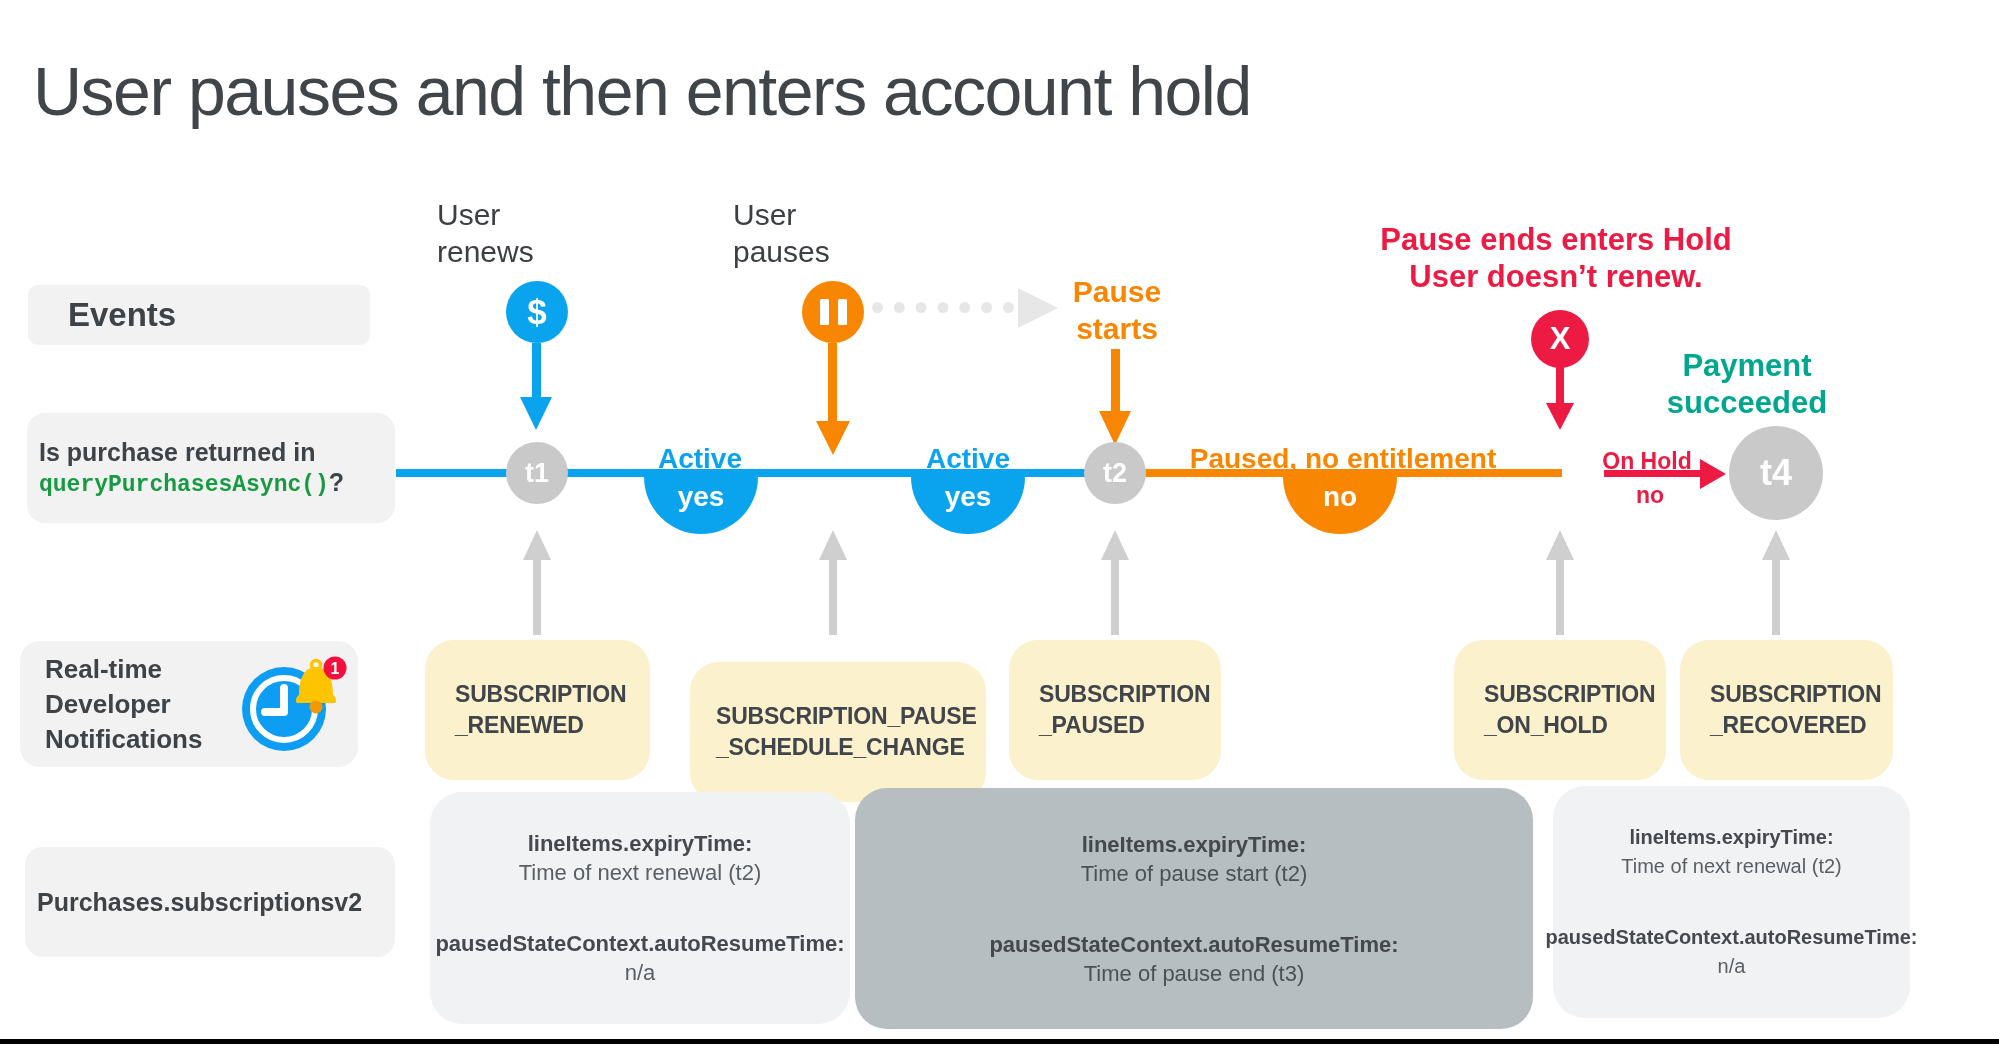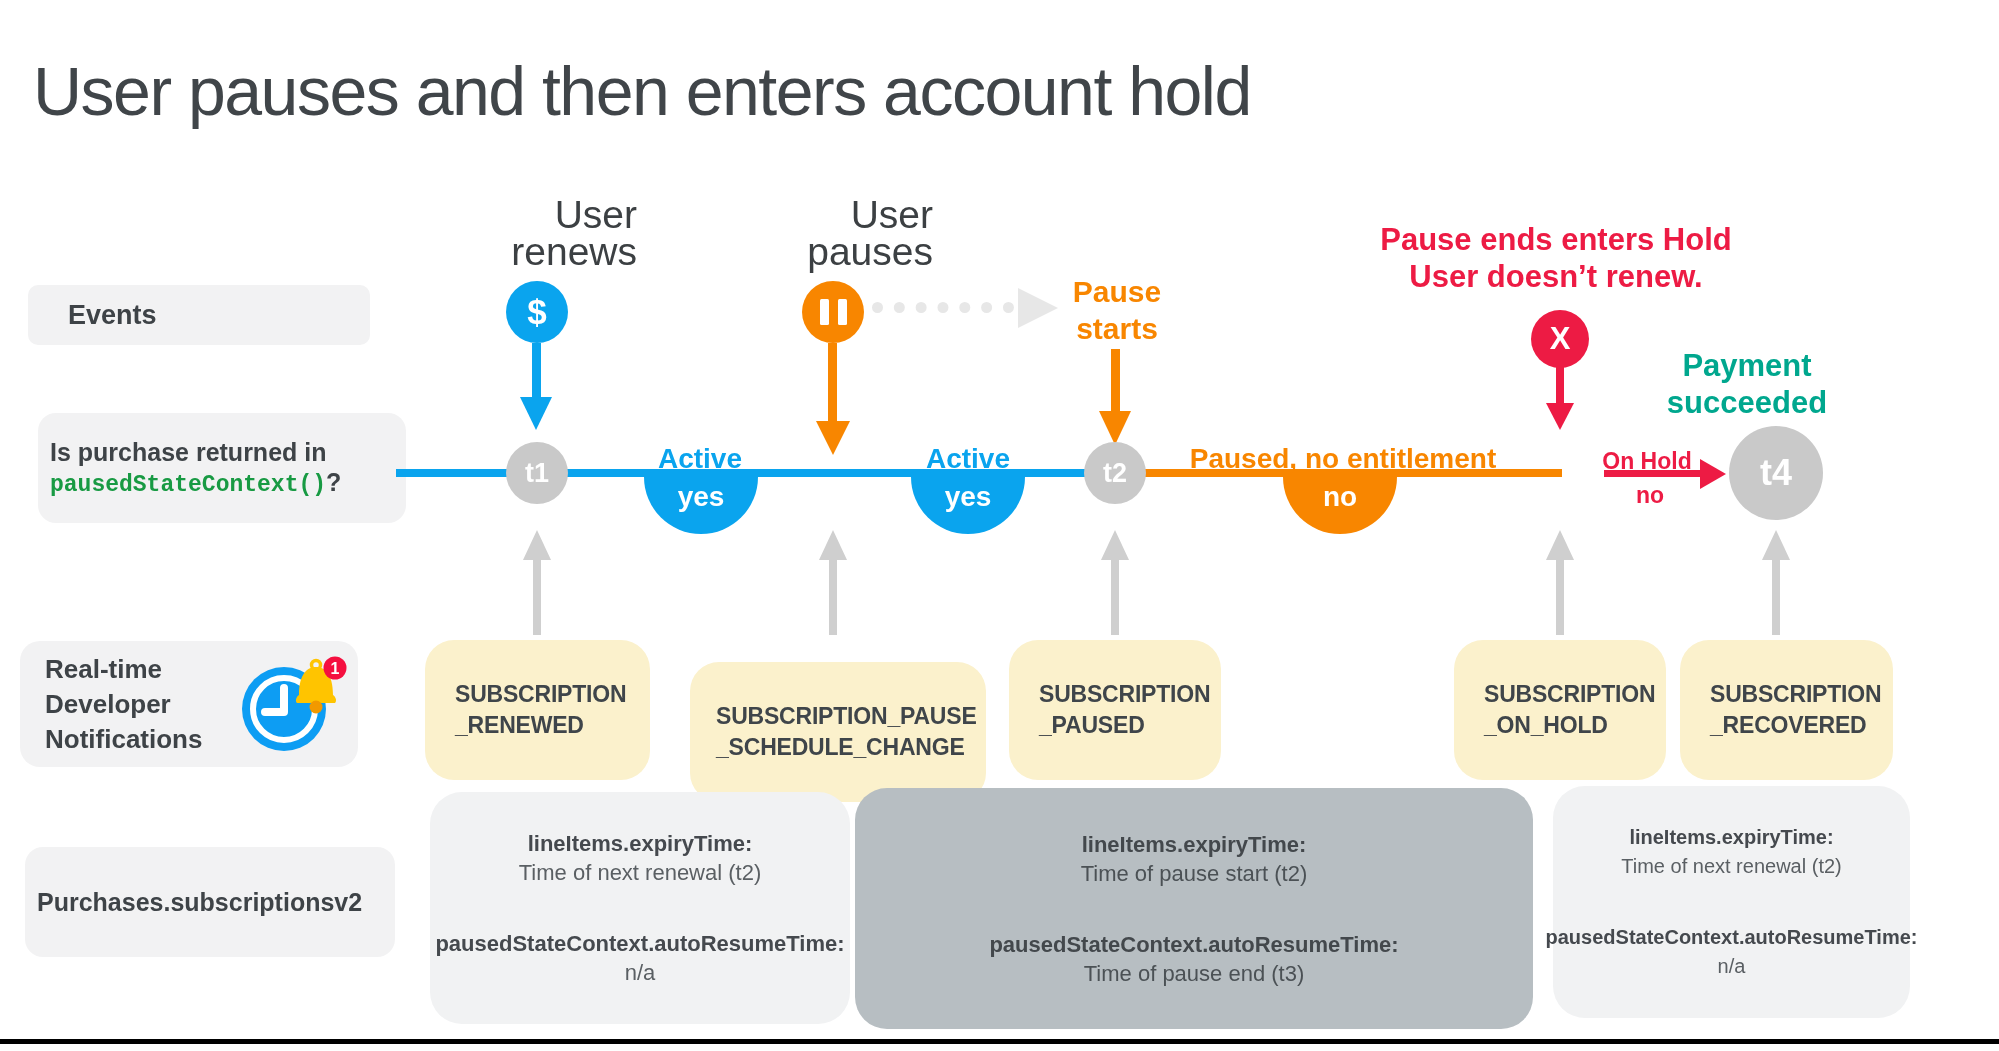--- a/index.html
+++ b/index.html
@@ -11,22 +11,22 @@
   #stage{position:relative;width:1999px;height:1051px;background:#fff;overflow:hidden;
          font-family:"Liberation Sans", sans-serif;}
 
   
   #title{position:absolute;left:33px;top:52px;font-size:68px;letter-spacing:-1.5px;
          color:#404549;white-space:nowrap;}
 
   
   .pill{position:absolute;background:var(--pillgray);color:var(--ink);font-weight:bold;}
   #box-events{left:28px;top:285px;width:342px;height:60px;border-radius:10px;
-              font-size:27px;line-height:60px;padding-left:40px;box-sizing:border-box;}
-  #box-query{left:38px;top:413px;width:368px;height:110px;border-radius:18px;
+              font-size:33px;line-height:60px;padding-left:40px;box-sizing:border-box;}
+  #box-query{left:27px;top:413px;width:368px;height:110px;border-radius:18px;
              display:flex;flex-direction:column;justify-content:center;
              padding-left:12px;box-sizing:border-box;font-size:25px;line-height:30px;}
   #box-query .code{font-family:"Liberation Mono", monospace;font-size:23px;color:var(--green);}
   #box-rtdn{left:20px;top:641px;width:338px;height:126px;border-radius:20px;
             display:flex;flex-direction:column;justify-content:center;
             padding-left:25px;box-sizing:border-box;font-size:26px;line-height:35px;}
   #box-fields{left:25px;top:847px;width:370px;height:110px;border-radius:18px;
               display:flex;flex-direction:column;justify-content:center;
               padding-left:12px;box-sizing:border-box;font-size:25px;line-height:32px;}
   #rtdn-icon{position:absolute;left:238px;top:655px;}
@@ -40,21 +40,21 @@
                 border-left:26px solid var(--red);border-top:15px solid transparent;border-bottom:15px solid transparent;}
 
   .node{position:absolute;border-radius:50%;background:var(--nodegray);color:#fff;font-weight:bold;
         display:flex;align-items:center;justify-content:center;}
   #node-t1{left:506px;top:442px;width:62px;height:62px;font-size:27px;}
   #node-t2{left:1084px;top:442px;width:62px;height:62px;font-size:27px;}
   #node-t3{left:1514px;top:427px;width:92px;height:92px;font-size:36px;}
   #node-t4{left:1729px;top:426px;width:94px;height:94px;font-size:36px;}
 
   
-  .ev-label{position:absolute;width:200px;text-align:right;font-size:39px;line-height:37px;color:#3C4043;}
+  .ev-label{position:absolute;width:200px;text-align:left;font-size:30px;line-height:37px;color:#3C4043;}
   #ev-renew-label{left:437px;top:196px;}
   #ev-pause-label{left:733px;top:196px;}
   .ev-circle{position:absolute;width:62px;height:62px;border-radius:50%;color:#fff;font-weight:bold;
              display:flex;align-items:center;justify-content:center;}
   #ev-renew-circle{left:506px;top:281px;background:var(--blue);font-size:35px;}
   #ev-pause-circle{left:802px;top:281px;background:var(--orange);}
   #ev-pause-circle .bar{display:inline-block;width:9px;height:26px;background:#fff;border-radius:1.5px;margin:0 4.5px;}
   #x-circle{left:1531px;top:310px;width:58px;height:58px;background:var(--red);font-size:31px;}
 
   
@@ -136,21 +136,21 @@
 <div id="stage">
 
   <div id="title">User pauses and then enters account hold</div>
 
   <div id="box-events" class="pill">
     <span>Events</span>
   </div>
 
   <div id="box-query" class="pill">
     <div>Is purchase returned in</div>
-    <div><span class="code">pausedStateContext()</span><span>?</span></div>
+    <div><span class="code">queryPurchasesAsync()</span><span>?</span></div>
   </div>
 
   <div id="box-rtdn" class="pill">
     <div>Real-time</div>
     <div>Developer</div>
     <div>Notifications</div>
   </div>
 
   <svg id="rtdn-icon" width="110" height="100" viewBox="0 0 110 100">
     <circle cx="46" cy="54" r="42" fill="#0D9DF3"></circle>

